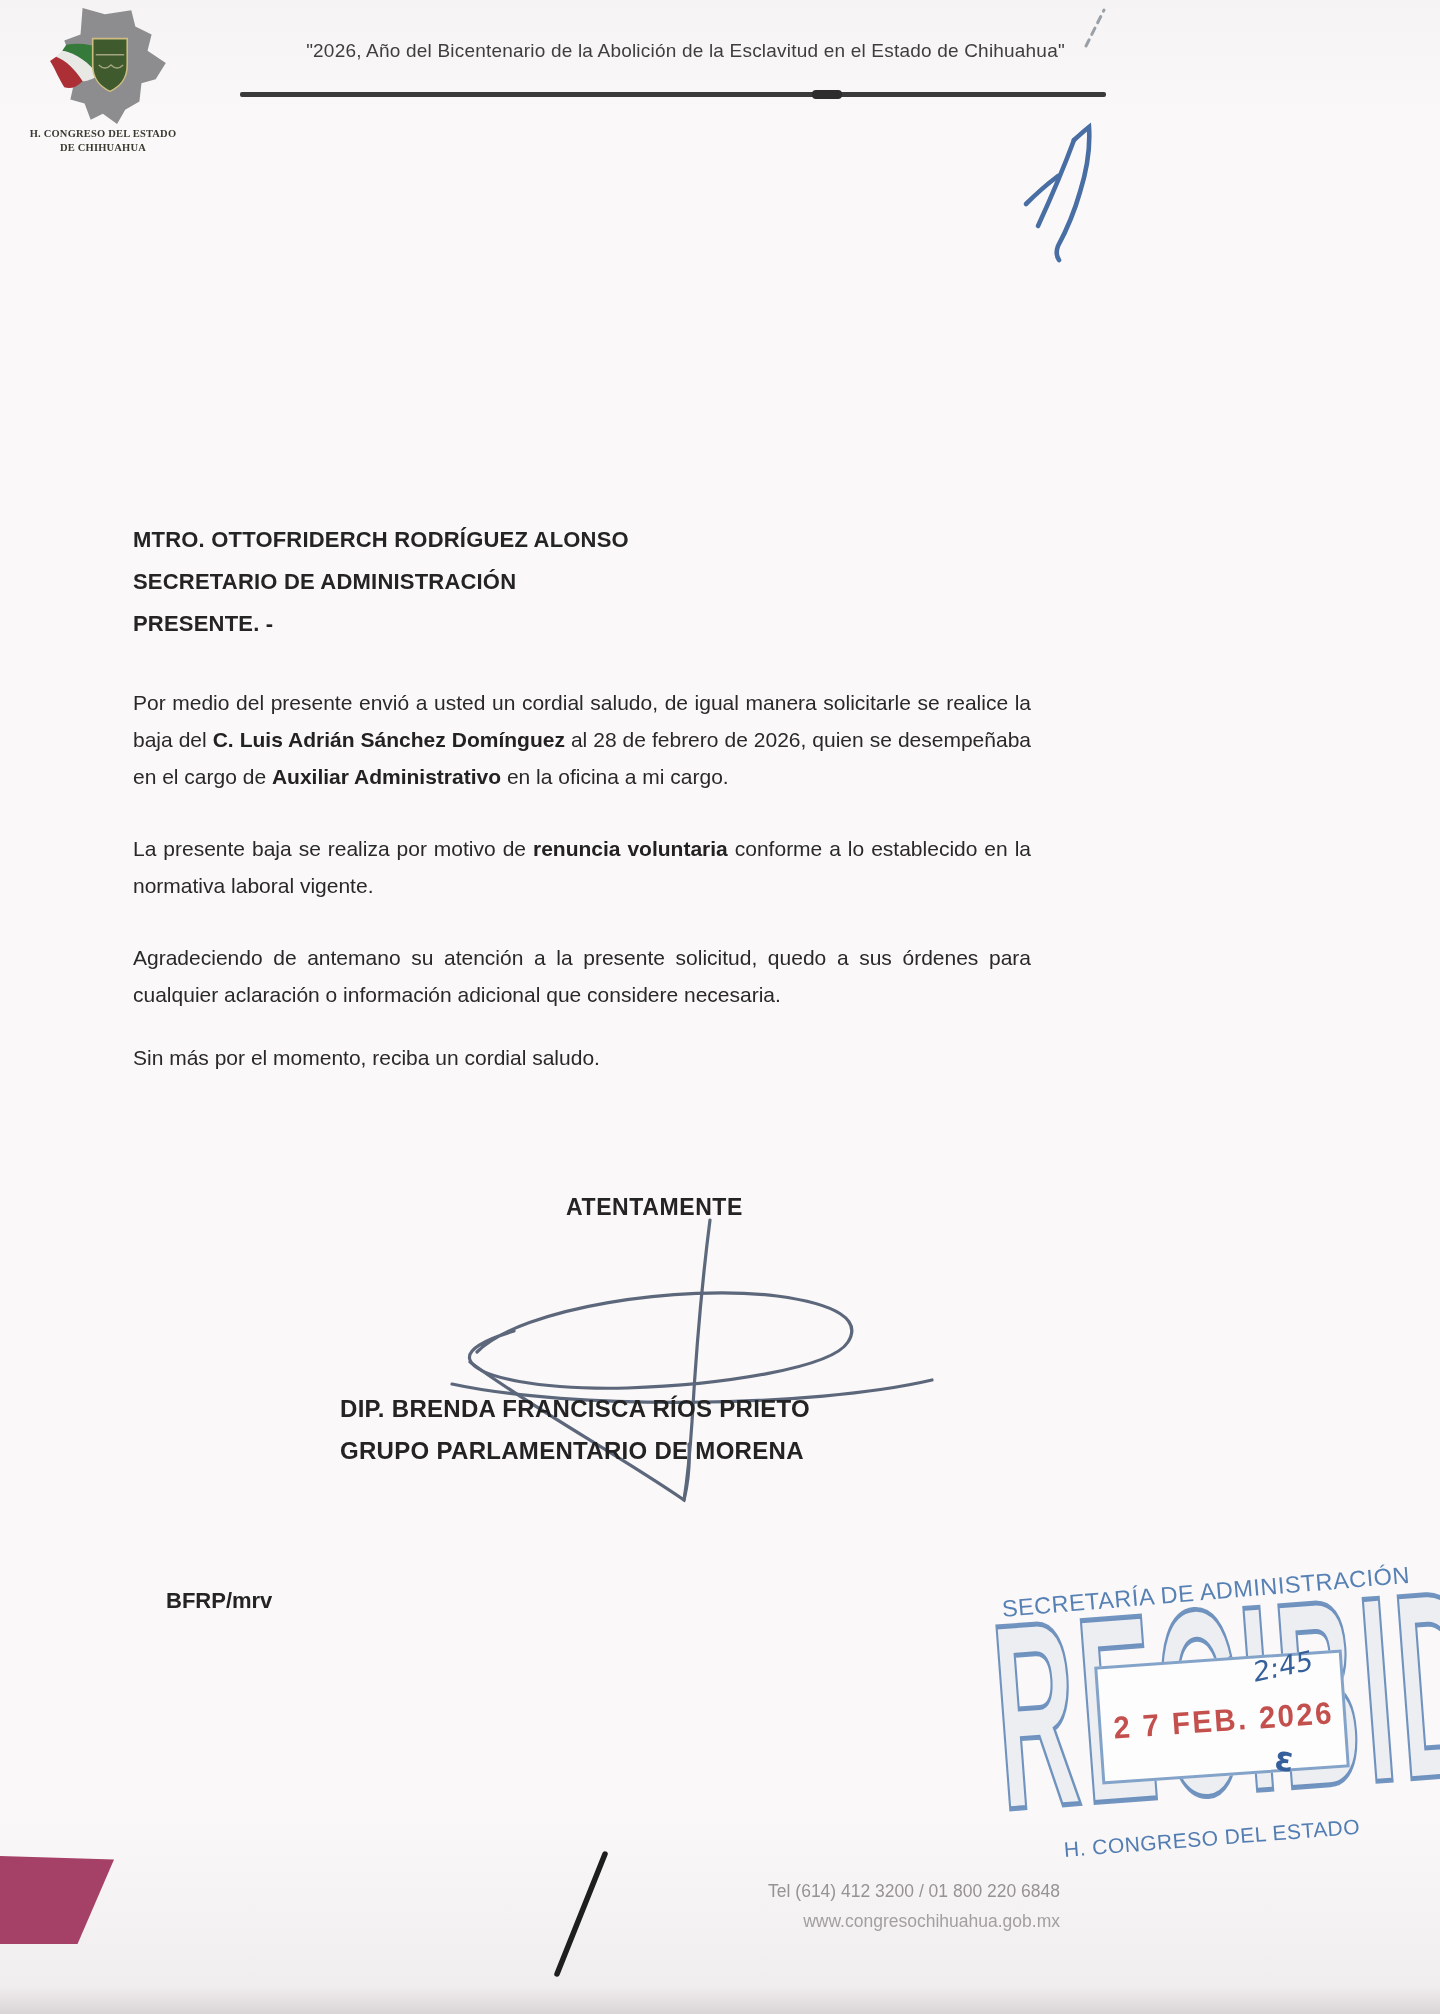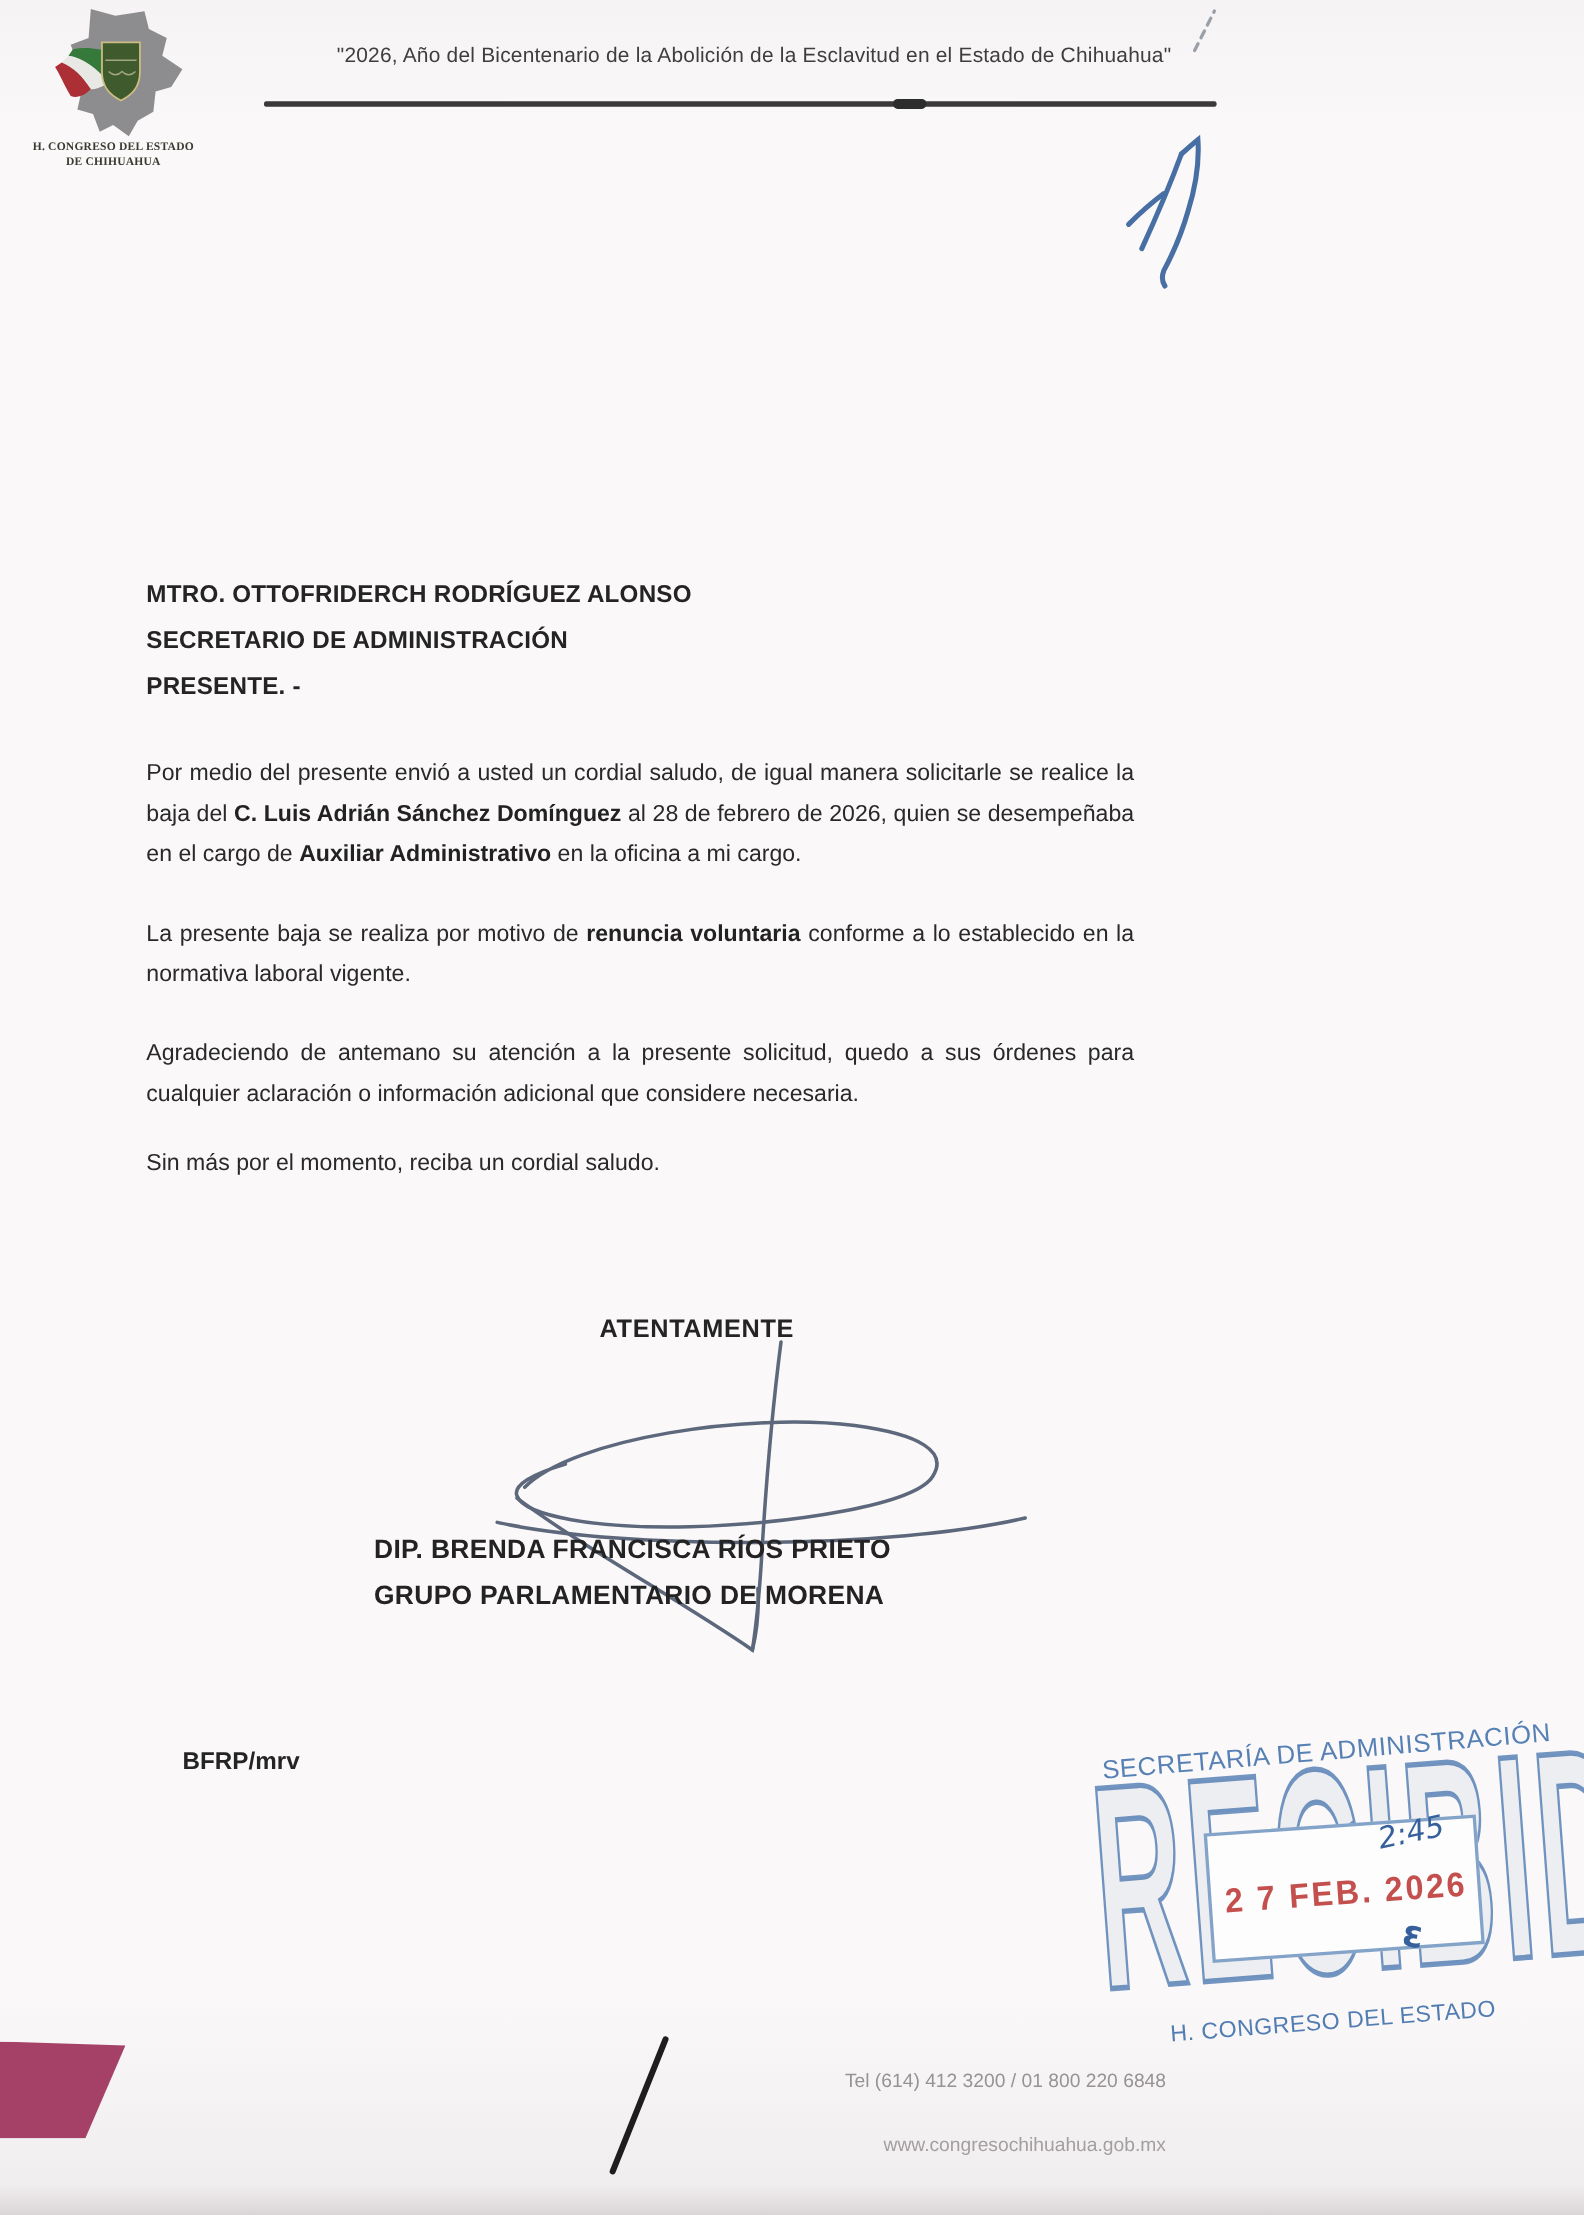--- a/index.html
+++ b/index.html
@@ -27,21 +27,21 @@
   .addressee{left:133px;top:519px;font-size:22px;font-weight:bold;line-height:42px;color:#242424;letter-spacing:.2px;}
 
   
   .body-text{left:133px;top:684px;width:898px;font-size:21px;line-height:37px;text-align:justify;color:#292929;}
   .body-text p{margin:0 0 35px 0;}
   .body-text p.p2{}
   .body-text p.p3{margin-bottom:26px;}
   .body-text b{color:#222;}
 
   
-  .atentamente{left:545px;top:1194px;font-size:23px;font-weight:bold;letter-spacing:.6px;color:#242424;}
+  .atentamente{left:566px;top:1194px;font-size:23px;font-weight:bold;letter-spacing:.6px;color:#242424;}
   .sig-svg{left:392px;top:1212px;width:560px;height:300px;}
   .signer{left:340px;top:1388px;width:640px;font-size:24px;font-weight:bold;line-height:42px;color:#232323;letter-spacing:.3px;}
   .initials{left:166px;top:1588px;font-size:22px;font-weight:bold;color:#242424;}
 
   
   .stamp-office{left:1002px;top:1596px;font-size:23.5px;color:var(--stamp_blue,#4a77af);
         white-space:nowrap;letter-spacing:.5px;transform:rotate(-4.8deg);transform-origin:left center;opacity:.92;}
   .stamp-received{left:986px;top:1586px;font-size:265px;line-height:265px;font-weight:bold;white-space:nowrap;
         letter-spacing:10px;color:rgba(74,119,175,0.07);-webkit-text-stroke:5px rgba(74,119,175,0.78);
         transform:rotate(-4.3deg) scaleX(0.42);transform-origin:top left;}
@@ -55,21 +55,21 @@
         font-size:34px;font-weight:bold;color:var(--pen_blue,#35609b);transform:rotate(12deg);}
   .stamp-org{left:1064px;top:1838px;font-size:21px;color:var(--stamp_blue,#4a77af);white-space:nowrap;
         letter-spacing:.5px;transform:rotate(-4.5deg);transform-origin:left center;opacity:.95;}
 
   
   .footer-shape{left:0;top:1856px;width:114px;height:88px;background:var(--footer_accent,#a54067);
         clip-path:polygon(0 0,100% 4%,68% 100%,0 100%);}
   .footer-address{left:150px;top:1876px;width:320px;text-align:center;font-size:16.5px;line-height:30px;color:#8f8b8c;}
   .slash-svg{left:545px;top:1850px;width:70px;height:130px;}
   .footer-contact{left:620px;top:1876px;width:440px;text-align:right;font-size:17.5px;line-height:30px;color:#979395;}
-  .footer-contact .web{color:#a39fa1;margin-top:28px;}
+  .footer-contact .web{color:#a39fa1;}
   .bottom-edge{left:0;top:1986px;width:1440px;height:28px;background:linear-gradient(180deg,#f1eeef,#d9d5d7);}
 </style>
 </head>
 <body>
 
 <div class="page">
 
   <svg class="abs logo-svg" viewBox="0 0 130 122">
     <path d="M36 4 L58 10 L84 6 L88 22 L104 30 L100 46 L118 58 L108 74 L94 78 L92 96 L78 104 L70 118 L56 108 L44 114 L38 98 L24 94 L28 76 L14 66 L24 52 L18 36 L34 30 Z" fill="#8d8d90"></path>
     <path d="M20 40 C40 36,66 44,80 60 C70 66,60 70,52 70 C42 58,30 48,16 46 Z" fill="#35793b"></path>

